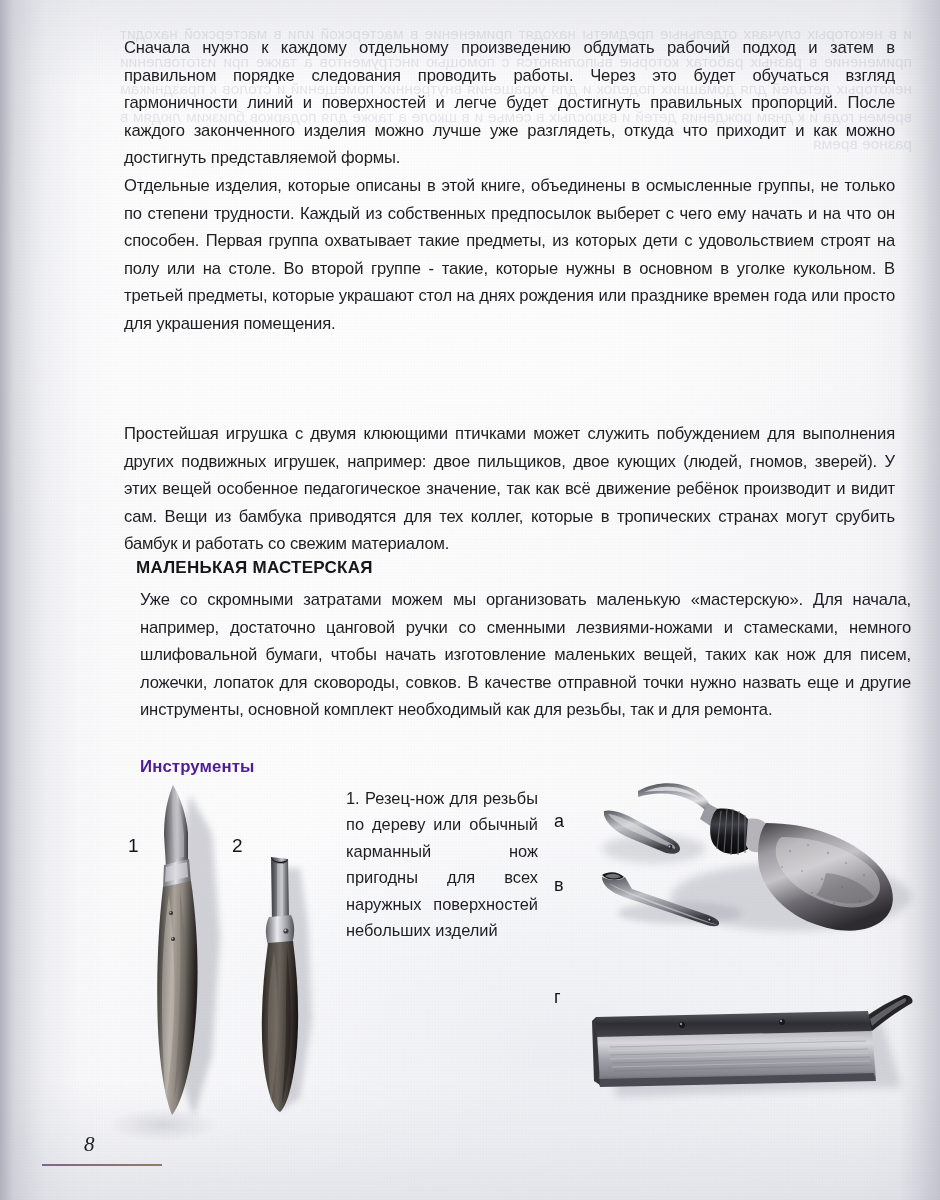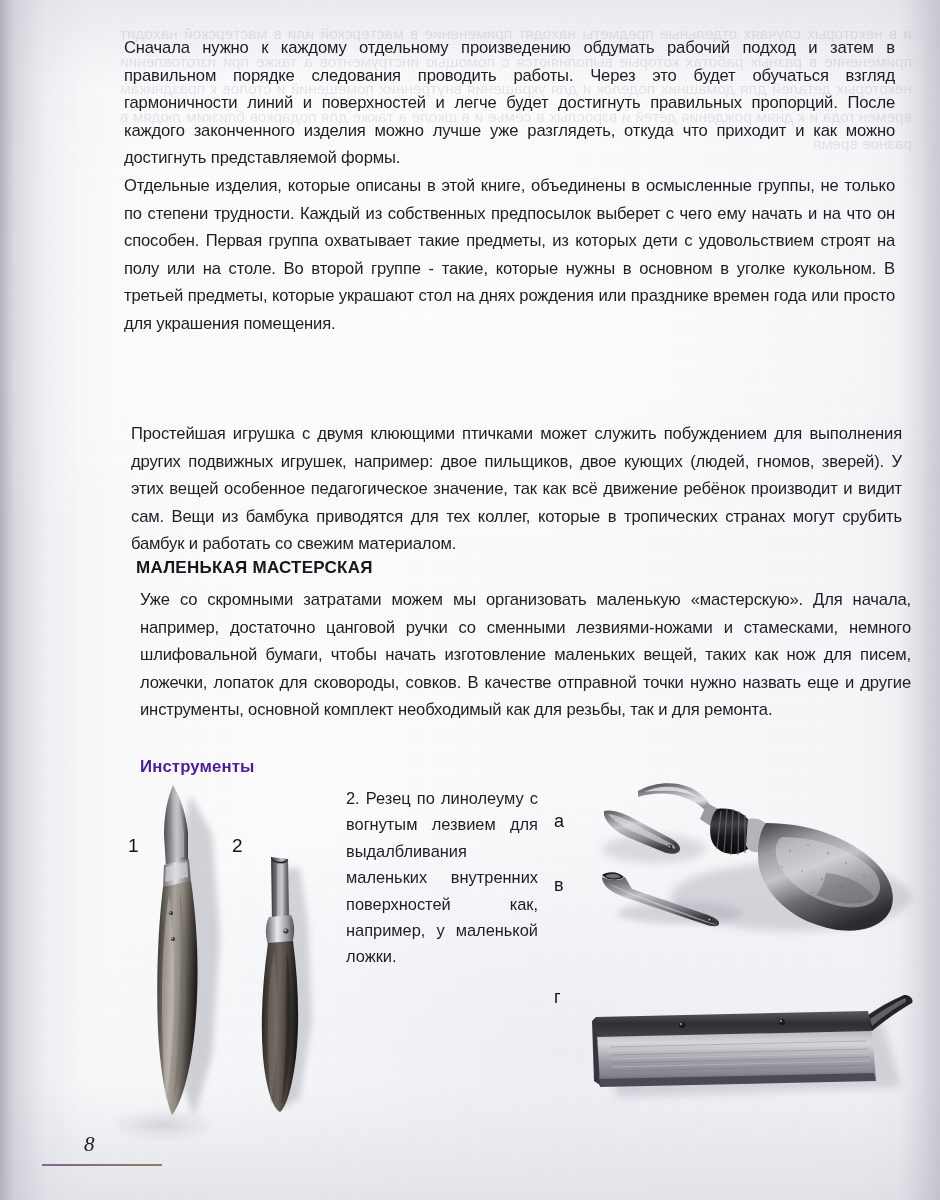--- a/index.html
+++ b/index.html
@@ -93,21 +93,21 @@
     font-size: 16.6px;
     line-height: 27.6px;
     letter-spacing: -0.15px;
     text-align: justify;
     text-justify: inter-word;
     color: #1d1d22;
   }
   .p1 { position: absolute; top: 34px;  left: 0; width: 771px; }
   .p2 { position: absolute; top: 172px; left: 0; width: 771px; }
   .p3 { position: absolute; top: 338px; left: 0; width: 771px; }
-  .p4 { position: absolute; top: 420px; left: 7px; width: 771px; }
+  .p4 { position: absolute; top: 420px; left: 0; width: 771px; }
 
   h2.section-heading {
     position: absolute;
     top: 546px; left: 0;
     margin: 12px;
     font-size: 17px;
     font-weight: bold;
     letter-spacing: 0.25px;
     color: #16161b;
   }
@@ -299,21 +299,21 @@
           <path d="M22 90 L47 88 C52 126 54 168 50 204 C46 236 40 254 34 259
                    C27 256 20 236 17 204 C14 166 17 126 22 90 Z" fill="url(#g2handle)"></path>
           <path d="M28 98 C32 134 33 174 30 206 C28 228 26 244 25 252
                    C23 232 22 200 22 170 C22 140 25 116 28 98 Z" fill="#8b837a" opacity="0.38"></path>
           <path d="M41 96 C45 132 46 174 43 206 C41 228 38 244 36 251
                    C38 228 40 196 40 166 C40 134 41 112 41 96 Z" fill="#151210" opacity="0.4"></path>
         </svg>
       </div>
 
       <div class="caption-col">
-        <p>2. Резец по линолеуму с вогнутым лезвием для выдалбливания маленьких внутренних поверхностей как, например, у маленькой ложки.</p>
+        <p>1. Резец-нож для резьбы по дереву или обычный карманный нож пригодны для всех наружных поверхностей небольших изделий</p>
       </div>
 
       <span class="fig-letter" style="left:430px; top:36px;">а</span>
       <span class="fig-letter" style="left:430px; top:100px;">в</span>
       <span class="fig-letter" style="left:430px; top:212px;">г</span>
 
       <div class="photo" style="left:452px; top:0px; width:344px; height:180px;">
         <svg width="344" height="180" viewBox="0 0 344 180">
           <defs>
             <linearGradient id="hookBl" x1="0" y1="0" x2="0.4" y2="1">

